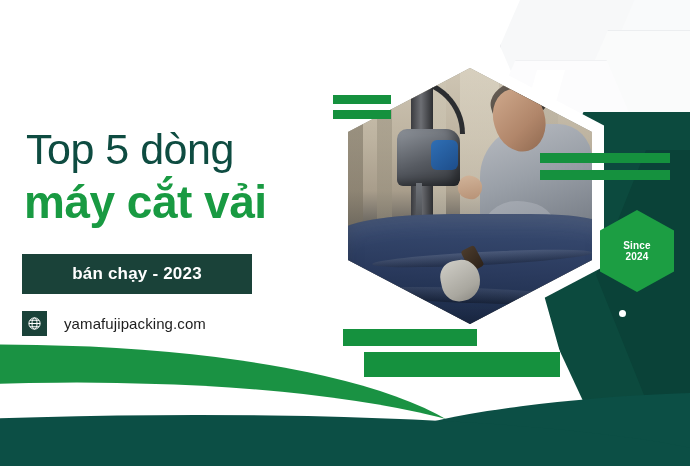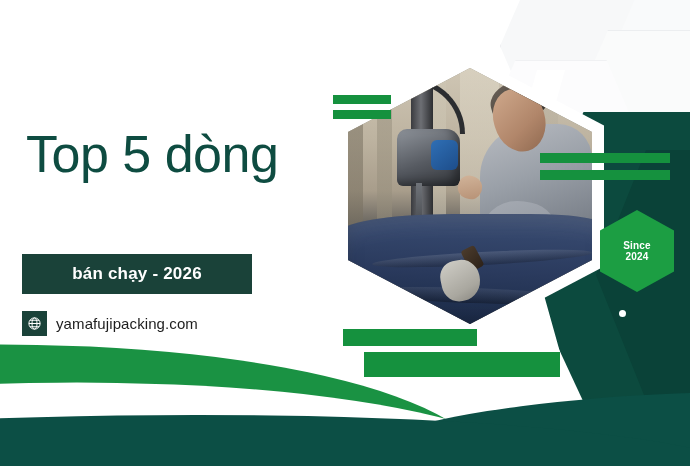--- a/index.html
+++ b/index.html
@@ -253,21 +253,21 @@
     left: 330px; top: 392px;
     width: 430px; height: 120px;
     background: #0C4F45;
     border-radius: 100% 0 0 0 / 70% 0 0 0;
   }
 
   
   .headline-1 {
     position: absolute;
     left: 26px; top: 128px;
-    font-size: 52px;
+    font-size: 43px;
     line-height: 1;
     color: #0E4C41;
     font-weight: normal;
     letter-spacing: -0.5px;
     white-space: nowrap;
   }
   .headline-2 {
     position: absolute;
     left: 24px; top: 179px;
     font-size: 46px;
@@ -290,21 +290,21 @@
     color: #ffffff;
     font-size: 17px;
     font-weight: bold;
     letter-spacing: .2px;
   }
   .url-row {
     position: absolute;
     left: 22px; top: 311px;
     display: flex;
     align-items: center;
-    gap: 9px;
+    gap: 17px;
   }
   .globe-box {
     width: 25px; height: 25px;
     background: #1A4239;
     display: flex; align-items: center; justify-content: center;
   }
   .url-text {
     font-size: 15px;
     color: #1D1D1D;
     letter-spacing: .1px;
@@ -360,23 +360,24 @@
   <div class="bar bar-bot-2"></div>
 
   <div class="dot"></div>
 
   <div class="badge-hex">
     <div>Since</div>
     <div>2024</div>
   </div>
 
   <div class="headline-1">Top 5 dòng</div>
+  <div class="headline-2">máy cắt vải</div>
 
   <div class="sub-box">
-    <span>bán chạy - 2026</span>
+    <span>bán chạy - 2023</span>
   </div>
 
   <div class="url-row">
     <div class="globe-box">
       <svg width="15" height="15" viewBox="0 0 24 24" fill="none" stroke="#ffffff" stroke-width="1.6">
         <circle cx="12" cy="12" r="9"></circle>
         <ellipse cx="12" cy="12" rx="4" ry="9"></ellipse>
         <line x1="3" y1="12" x2="21" y2="12"></line>
         <line x1="4.6" y1="6.8" x2="19.4" y2="6.8"></line>
         <line x1="4.6" y1="17.2" x2="19.4" y2="17.2"></line>

